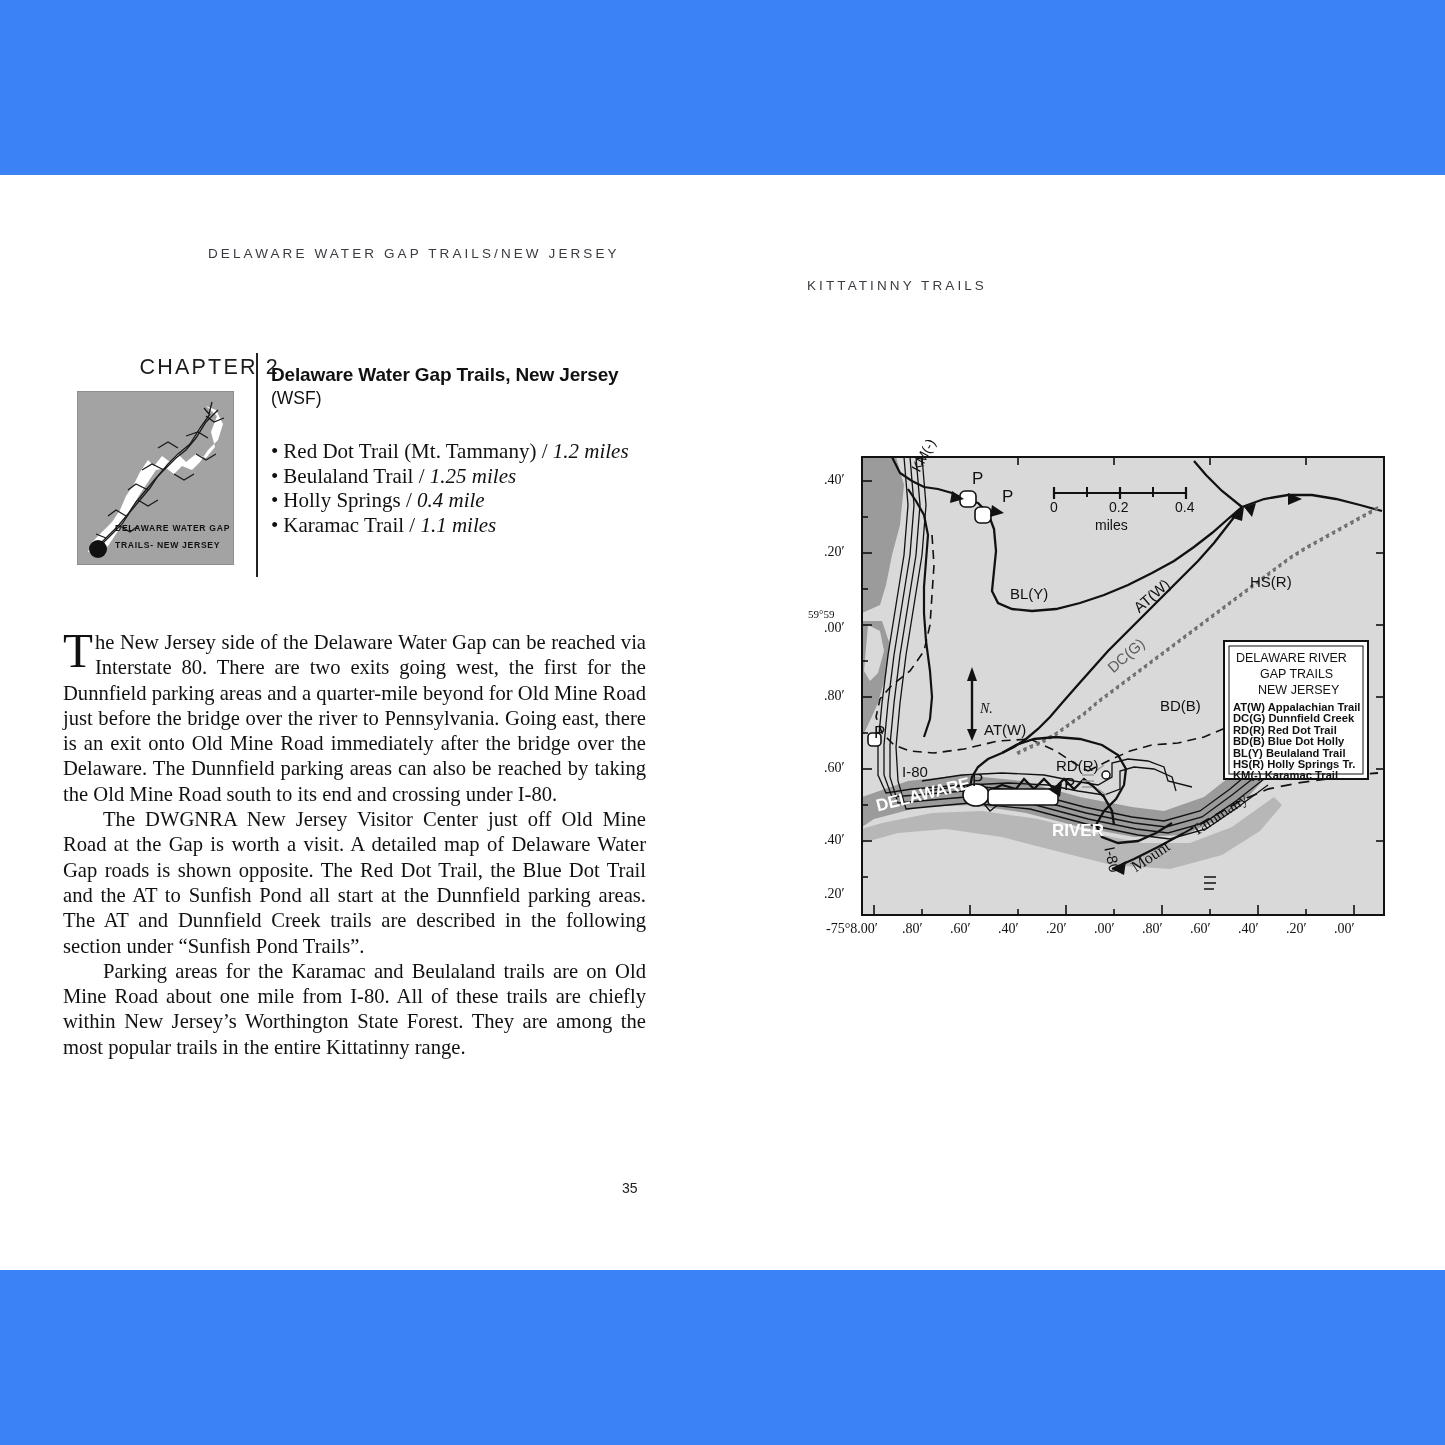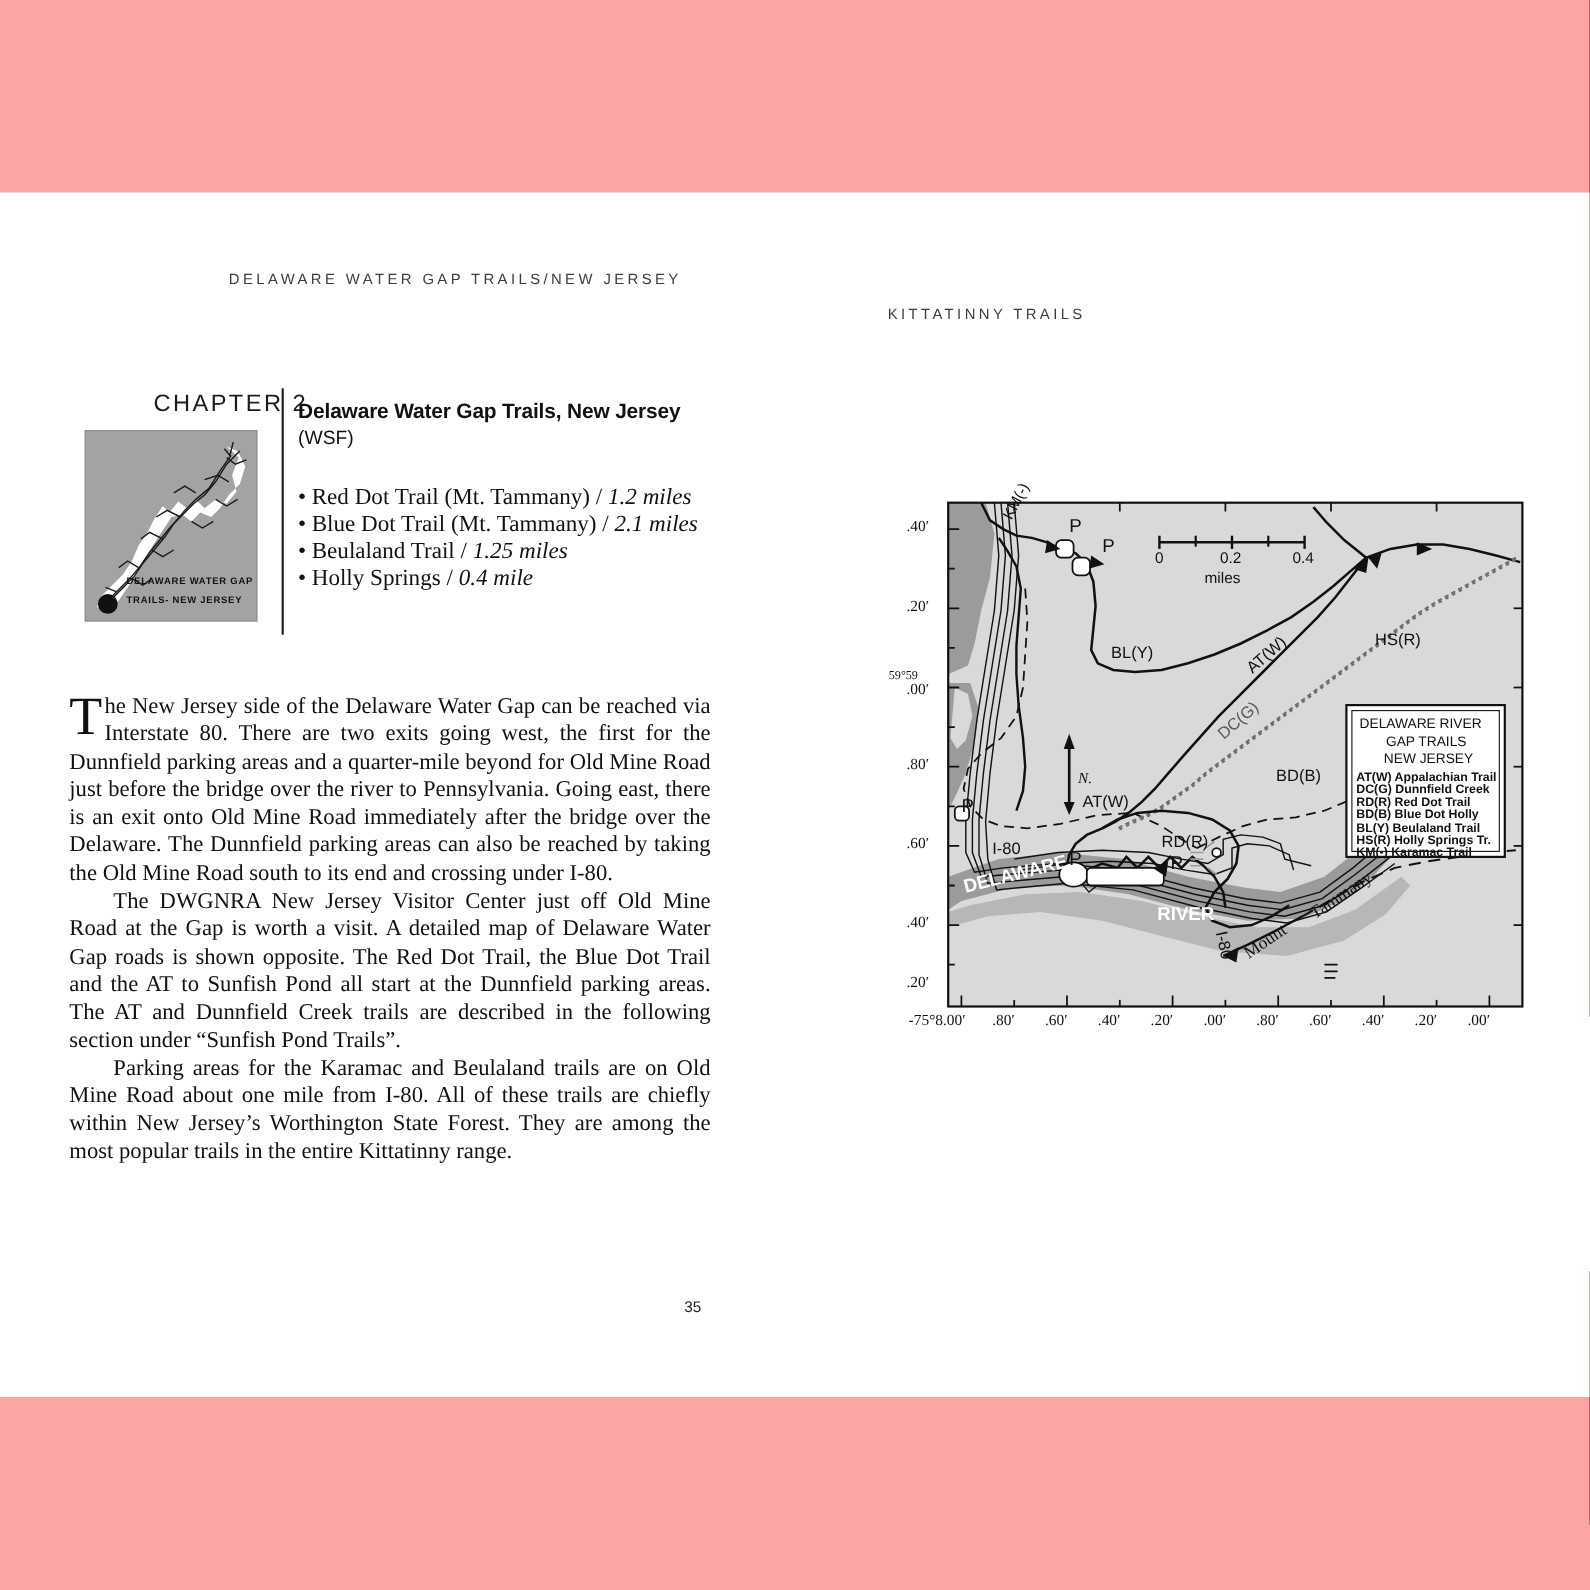--- a/index.html
+++ b/index.html
@@ -1,20 +1,20 @@
 <!DOCTYPE html>
 <html><head>
 <meta charset="utf-8">
 <style>
   html,body{margin:0;padding:0;background:#000;}
   body{width:1445px;height:1445px;overflow:hidden;
        font-family:"Liberation Serif",serif;}
 
   
-  #frame{position:relative;width:1445px;height:1445px;background:#fca5a5;}
+  #frame{position:relative;width:1445px;height:1445px;background:#3b82f6;}
   #sheet{position:absolute;left:0;top:175px;width:1445px;height:1095px;background:#fff;}
 
   
   .runhead{position:absolute;font-family:"Liberation Sans",sans-serif;
            font-size:13.5px;letter-spacing:3.1px;color:#3b3b42;white-space:nowrap;}
   #runhead-left{left:208px;top:71px;}
   #runhead-right{left:807px;top:71px;margin-top:32px;}
 
   
   #page-left{position:absolute;left:0;top:0;width:722px;height:1095px;padding-left:32px;}
@@ -108,23 +108,23 @@
           </svg>
           <div class="thumb-cap" id="thumb-cap1">DELAWARE WATER GAP</div>
           <div class="thumb-cap" id="thumb-cap2">TRAILS- NEW JERSEY</div>
         </div>
 
         <div id="chapter-title">Delaware Water Gap Trails, New Jersey</div>
         <div id="chapter-sub">(WSF)</div>
 
         <div id="trail-list">
             <div><span class="b">•</span><span>Red Dot Trail (Mt. Tammany)</span><span> / </span><i>1.2 miles</i></div>
-            <div><span class="b">•</span><span>Blue Dot Trail (Mt. Tammany)</span><span> / </span><i>2.1 miles</i></div>
             <div><span class="b">•</span><span>Beulaland Trail</span><span> / </span><i>1.25 miles</i></div>
             <div><span class="b">•</span><span>Holly Springs</span><span> / </span><i>0.4 mile</i></div>
+            <div><span class="b">•</span><span>Karamac Trail</span><span> / </span><i>1.1 miles</i></div>
           </div>
       </div>
 
       <div id="body-copy">
         <p class="first">
           <span class="dropcap">T</span><span>he New Jersey side of the Delaware Water Gap can be reached via Interstate 80. There are two exits going west, the first for the Dunnfield parking areas and a quarter-mile beyond for Old Mine Road just before the bridge over the river to Pennsylvania. Going east, there is an exit onto Old Mine Road immediately after the bridge over the Delaware. The Dunnfield parking areas can also be reached by taking the Old Mine Road south to its end and crossing under I-80.</span>
         </p>
         <p>The DWGNRA New Jersey Visitor Center just off Old Mine Road at the Gap is worth a visit. A detailed map of Delaware Water Gap roads is shown opposite. The Red Dot Trail, the Blue Dot Trail and the AT to Sunfish Pond all start at the Dunnfield parking areas. The AT and Dunnfield Creek trails are described in the following section under “Sunfish Pond Trails”.</p>
         <p>Parking areas for the Karamac and Beulaland trails are on Old Mine Road about one mile from I-80. All of these trails are chiefly within New Jersey’s Worthington State Forest. They are among the most popular trails in the entire Kittatinny range.</p>
       </div>

